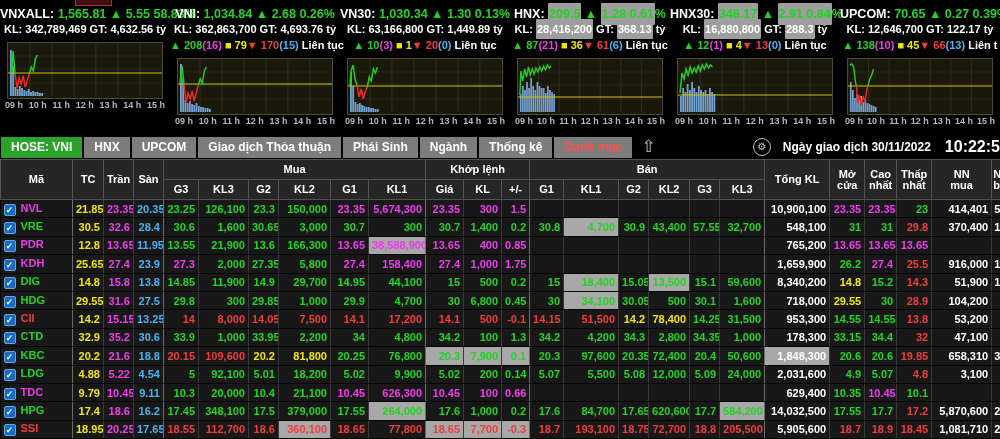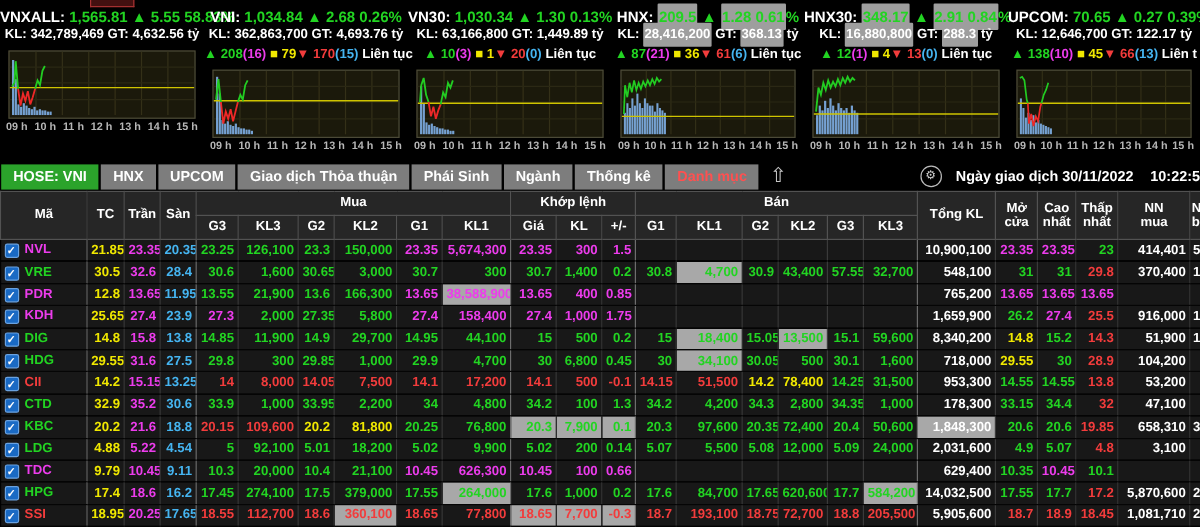--- a/index.html
+++ b/index.html
@@ -28,21 +28,21 @@
   .tabbar{height:24px;display:flex;align-items:center;background:#000;padding-left:1px;}
   .tab{height:21px;line-height:21px;padding:0 10px;margin-right:2px;background:#7d7d7d;
        color:#fff;font-size:12px;font-weight:bold;white-space:nowrap;cursor:pointer;}
   .tab.active{background:#2ba32b;}
   .tab.red{color:#ff5050;}
   .uparrow{font-size:17px;color:#c8c8c8;margin-left:7px;cursor:pointer;line-height:20px;}
   .tb-right{margin-left:auto;display:flex;align-items:center;white-space:nowrap;}
   .gear{width:16px;height:16px;border:1px solid #bbb;border-radius:50%;color:#ccc;
         font-size:10px;line-height:15px;text-align:center;margin-right:12px;cursor:pointer;}
   .tdate{color:#fff;font-size:12px;font-weight:bold;}
-  .ttime{color:#fff;font-size:12px;font-weight:bold;margin-left:14px;}
+  .ttime{color:#fff;font-size:16px;font-weight:bold;margin-left:14px;}
   
   table{border-collapse:collapse;table-layout:fixed;width:1001px;}
   th{background:#262626;color:#fff;font-size:11px;font-weight:bold;
      border:1px solid #525252;height:19px;line-height:11px;white-space:pre-line;
      overflow:hidden;padding:0 1px;}
   td{background:#181818;border-right:1px solid #3a3a3a;border-bottom:1px solid #050505;
      height:17.4px;padding:0 3px;font-size:11px;font-weight:bold;text-align:right;
      white-space:nowrap;overflow:hidden;}
   td.sep{border-right:1px solid #6d6d6d;}
   td.tick{text-align:left;padding-left:3px;}
@@ -717,21 +717,21 @@
         <td class="cg">10.1</td>
         <td class="cw"></td>
         <td class="cw edge"></td>
       </tr>
       <tr>
         <td class="tick sep cg"><span class="cb">✓</span><span>HPG</span></td>
         <td class="cy">17.4</td>
         <td class="cm">18.6</td>
         <td class="cc sep">16.2</td>
         <td class="cg">17.45</td>
-        <td class="cg">274,100</td>
+        <td class="cg">348,100</td>
         <td class="cg">17.5</td>
         <td class="cg">379,000</td>
         <td class="cg">17.55</td>
         <td class="cg hl sep">264,000</td>
         <td class="cg">17.6</td>
         <td class="cg">1,000</td>
         <td class="cg sep">0.2</td>
         <td class="cg">17.6</td>
         <td class="cg">84,700</td>
         <td class="cg">17.65</td>

